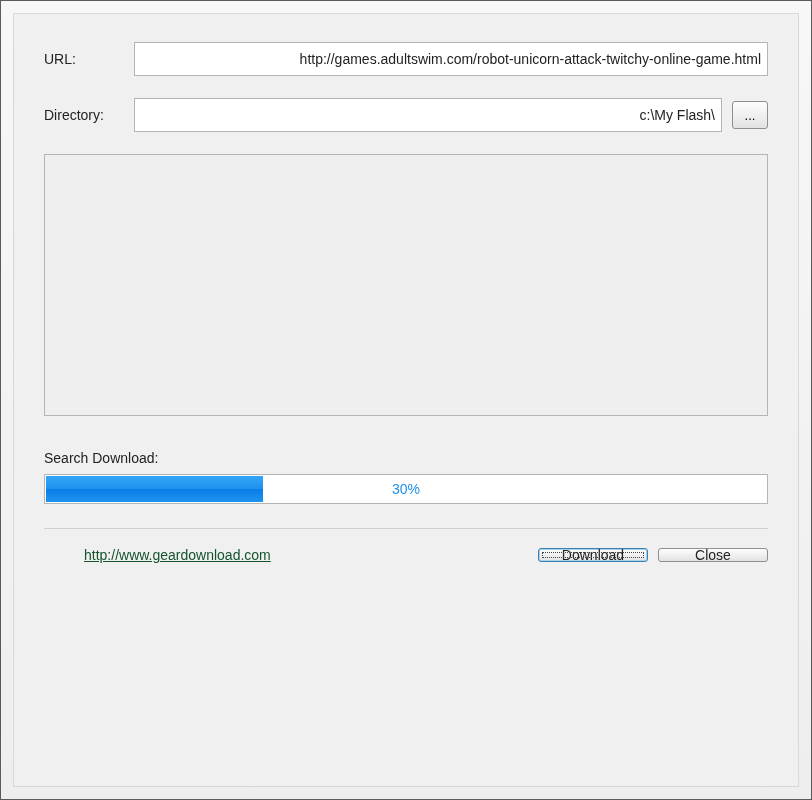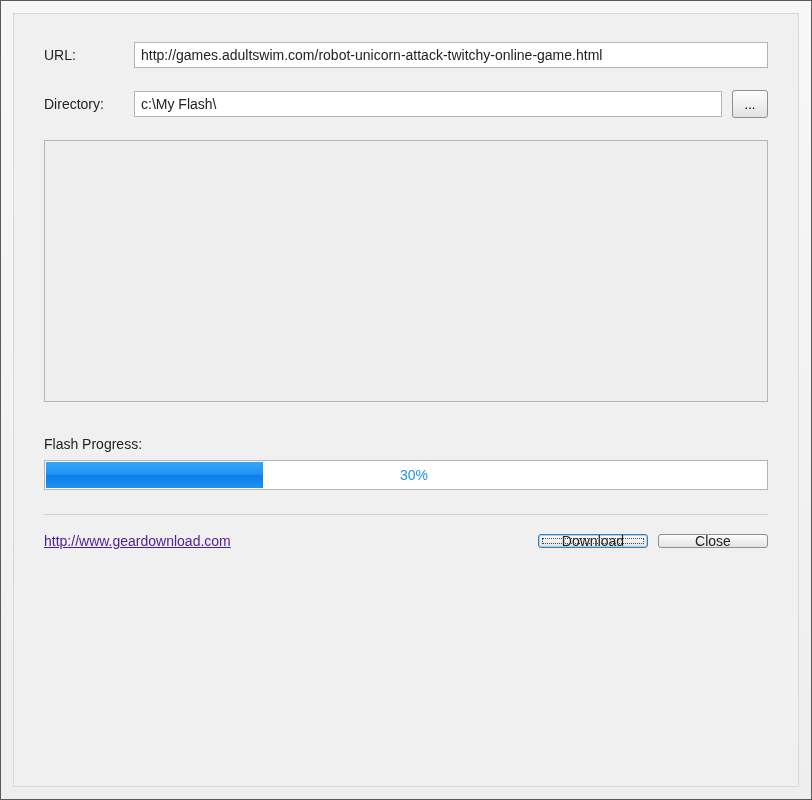--- a/index.html
+++ b/index.html
@@ -96,24 +96,25 @@
 .label {
   width: 90px;
   color: #222;
   font-size: 14px;
 }
 input[type=text] {
   flex: 1;
   height: 26px;
   border: 1px solid #b5b5b5;
   background: #fff;
-  padding: 8px 6px;
+  padding: 16px 6px;
   font-family: inherit;
   font-size: 14px;
   color: #222;
+  text-align: right;
 }
 .browse-btn {
   width: 36px;
   height: 28px;
   margin-left: 10px;
   border: 1px solid #8f8f8f;
   background: linear-gradient(to bottom, #fdfdfd, #e3e3e3);
   border-radius: 3px;
   display: flex;
   align-items: center;
@@ -131,21 +132,20 @@
   background: #efefef;
   height: 262px;
   margin-bottom: 20px;
 }
 .progress-wrap {
   border: 1px solid #b5b5b5;
   background: #fff;
   height: 30px;
   position: relative;
   margin-bottom: 24px;
-  padding-left: 8px;
 }
 .progress-fill {
   position: absolute;
   left: 1px;
   top: 1px;
   bottom: 1px;
   background: linear-gradient(to bottom, #35a6f5, #1e90f0 50%, #0a7de8 51%, #1f93f2);
 }
 .progress-text {
   position: absolute;
@@ -158,23 +158,24 @@
 .hr {
   border: none;
   border-top: 1px solid #d0d0d0;
   margin: 0 0 18px 0;
 }
 .footer {
   display: flex;
   align-items: center;
 }
 .link {
-  color: #4c1d95;
+  color: #14532d;
   text-decoration: underline;
   font-size: 14px;
+  margin-left: 40px;
 }
 .spacer { flex: 1; }
 .btn {
   min-width: 110px;
   height: 14px;
   border: 1px solid #8f8f8f;
   background: linear-gradient(to bottom, #fdfdfd, #e3e3e3);
   border-radius: 3px;
   margin-left: 10px;
   font-family: inherit;
@@ -207,21 +208,21 @@
     <div class="row">
       <div class="label">Directory:</div>
       <input type="text" value="c:\My Flash\" style="">
       <div class="browse-btn">
         <span>...</span>
       </div>
     </div>
 
     <div class="listbox"></div>
 
-    <div class="section-label">Flash Progress:</div>
+    <div class="section-label">Search Download:</div>
     <div class="progress-wrap">
       <div class="progress-fill" id="progress-fill" style="width: 30%;"></div>
       <div class="progress-text">30%</div>
     </div>
 
     <hr class="hr">
 
     <div class="footer">
       <a class="link" href="#">http://www.geardownload.com</a>
       <div class="spacer"></div>

